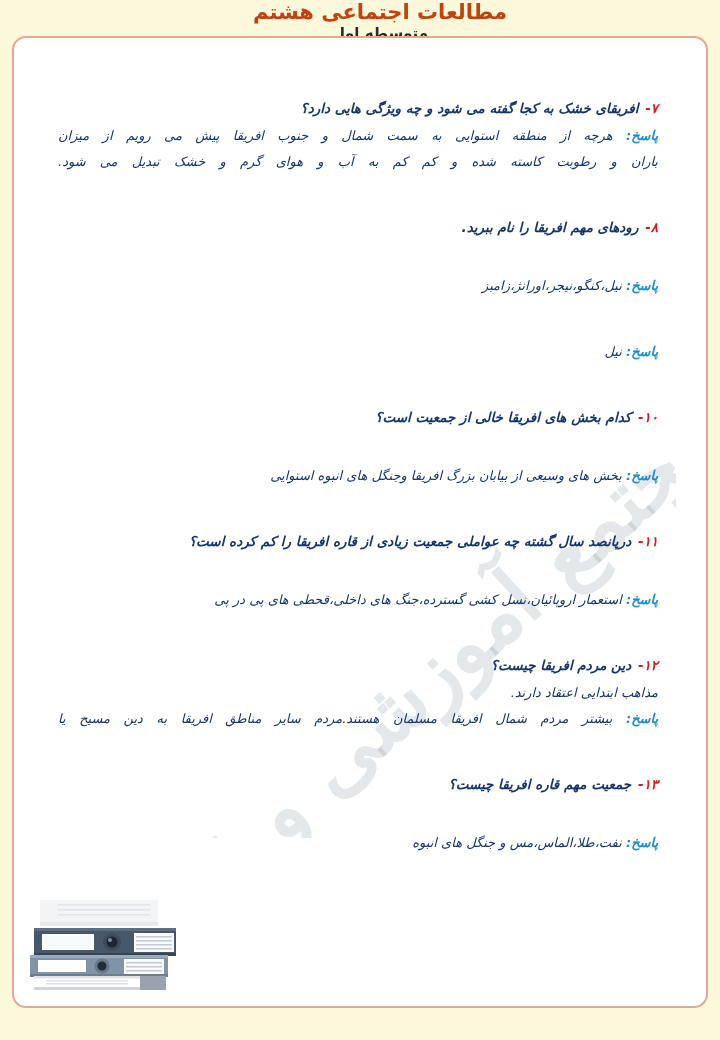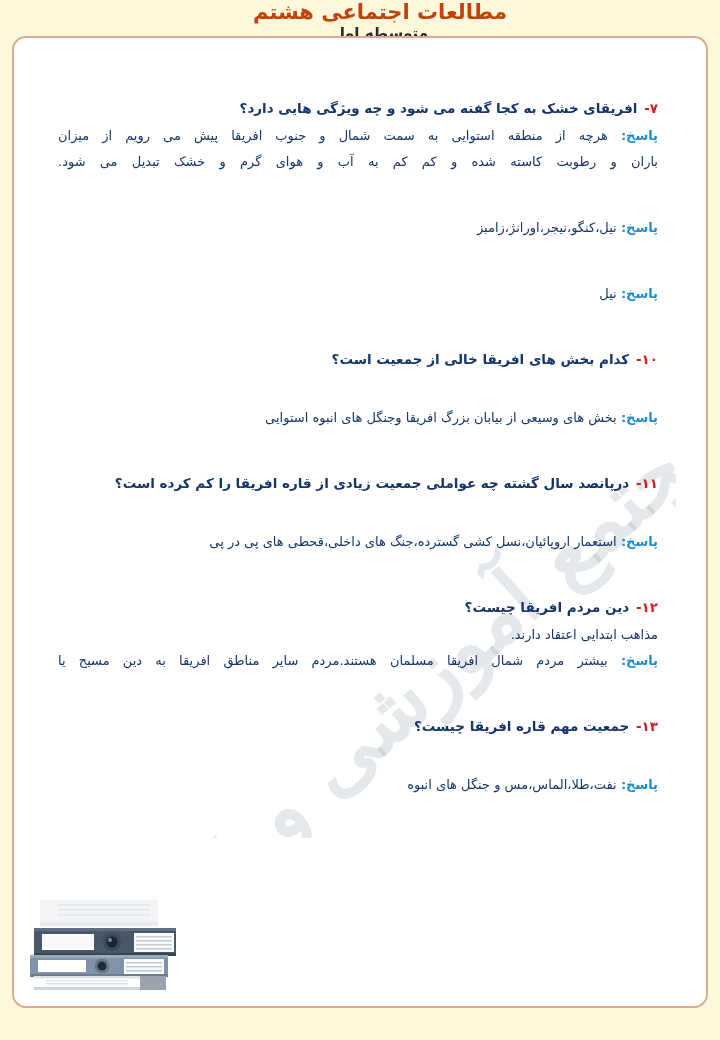--- a/index.html
+++ b/index.html
@@ -102,20 +102,21 @@
   .content {
     position: absolute;
     top: 0;
     right: 0;
     width: 696px;
     padding: 58px 48px 0 48px;
     box-sizing: border-box;
     direction: rtl;
     text-align: right;
     z-index: 2;
+    font-style: italic;
   }
 
   .qblock {
     margin-bottom: 26px;
   }
   .qblock.gap-lg { margin-bottom: 40px; }
 
   .question {
     font-size: 13.5px;
     font-weight: bold;
@@ -196,20 +197,24 @@
         <span>افریقای خشک به کجا گفته می شود و چه ویژگی هایی دارد؟</span>
       </div>
       <div class="answer">
         <span class="aline justify"><span class="alabel">پاسخ:</span>
           <span class="atext">هرچه از منطقه استوایی به سمت شمال و جنوب افریقا پیش می رویم از میزان</span></span>
         <span class="aline justify"><span class="atext">باران و رطوبت کاسته شده و کم کم به آب و هوای گرم و خشک تبدیل می شود.</span></span>
       </div>
     </div>
 
     <div class="qblock gap-lg">
+      <div class="question">
+        <span class="qnum">۸-</span>
+        <span>رودهای مهم افریقا را نام ببرید.</span>
+      </div>
       <div class="answer center-block">
         <span class="alabel">پاسخ:</span>
         <span class="atext">نیل،کنگو،نیجر،اورانژ،زامبز</span>
       </div>
     </div>
 
     <div class="qblock gap-lg">
       <div class="answer center-block">
         <span class="alabel">پاسخ:</span>
         <span class="atext">نیل</span>

